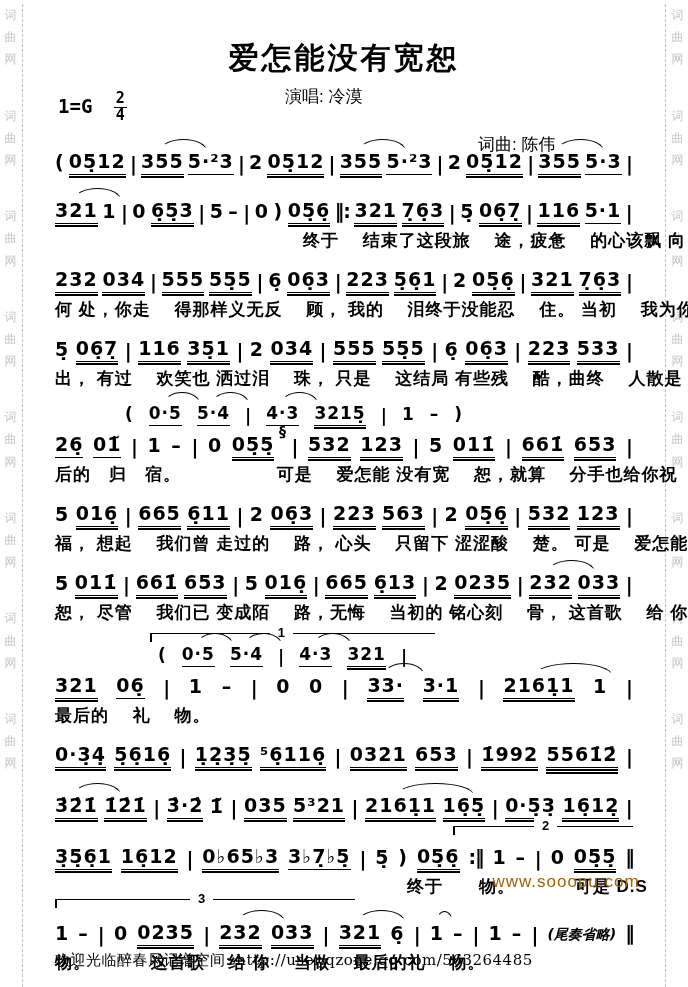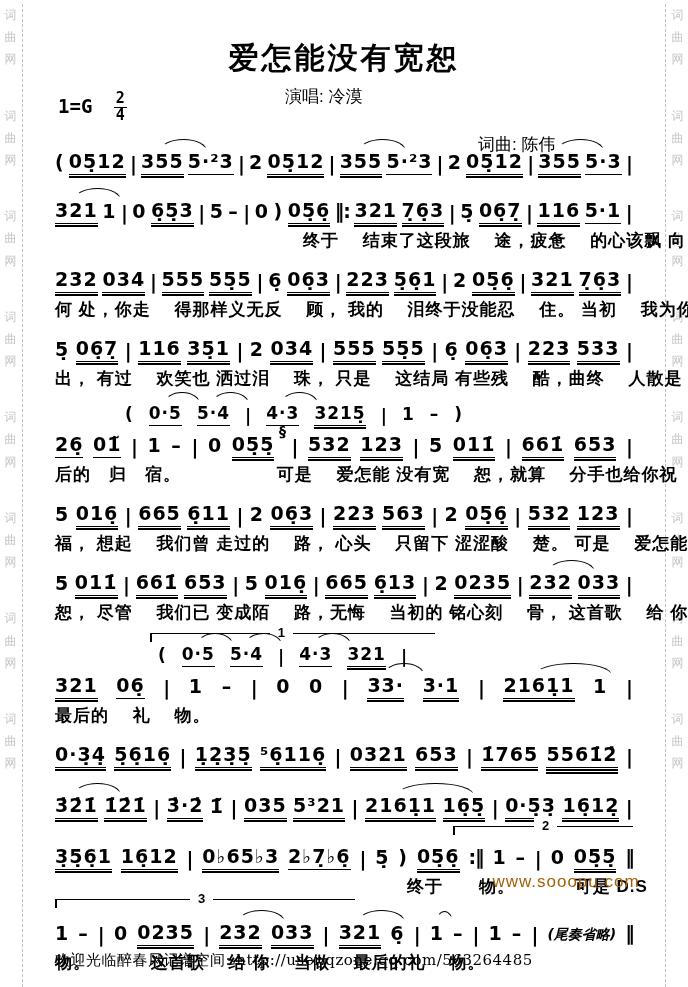--- a/index.html
+++ b/index.html
@@ -399,21 +399,21 @@
           <div class="notes-row">
             <span class="tok u2">0·3̣4̣</span>
             <span class="tok u2">5̣6̣16̣</span>
             <span class="tok bar">|</span>
             <span class="tok u2">1̣2̣3̣5̣</span>
             <span class="tok u2">⁵6̣116̣</span>
             <span class="tok bar">|</span>
             <span class="tok u2">0321</span>
             <span class="tok u2">653</span>
             <span class="tok bar">|</span>
-            <span class="tok u2">1̇765</span>
+            <span class="tok u2">1̇992</span>
             <span class="tok u3">5561̇2̇</span>
             <span class="tok bar">|</span>
           </div>
         </div>
         <div class="system s10">
           <div class="notes-row">
             <span class="tok u2">3̇2̇1̇<i class="arc"></i></span>
             <span class="tok u2">1̇2̇1̇</span>
             <span class="tok bar">|</span>
             <span class="tok u2">3̇·2̇</span>
@@ -432,21 +432,21 @@
         </div>
         <div class="system s11">
           <div class="volta-abs">
             <b>2</b>
           </div>
           <div class="notes-row">
             <span class="tok u2">3̣5̣6̣1</span>
             <span class="tok u2">16̣12</span>
             <span class="tok bar">|</span>
             <span class="tok u2">0♭65♭3</span>
-            <span class="tok u1">2♭7̣♭6̣</span>
+            <span class="tok u1">3♭7̣♭5̣</span>
             <span class="tok bar">|</span>
             <span class="tok">5̣</span>
             <span class="tok paren">)</span>
             <span class="tok u2">05̣6̣</span>
             <span class="tok rep">:‖</span>
             <span class="tok">1</span>
             <span class="tok">–</span>
             <span class="tok bar">|</span>
             <span class="tok">0</span>
             <span class="tok u2">05̣5̣</span>

